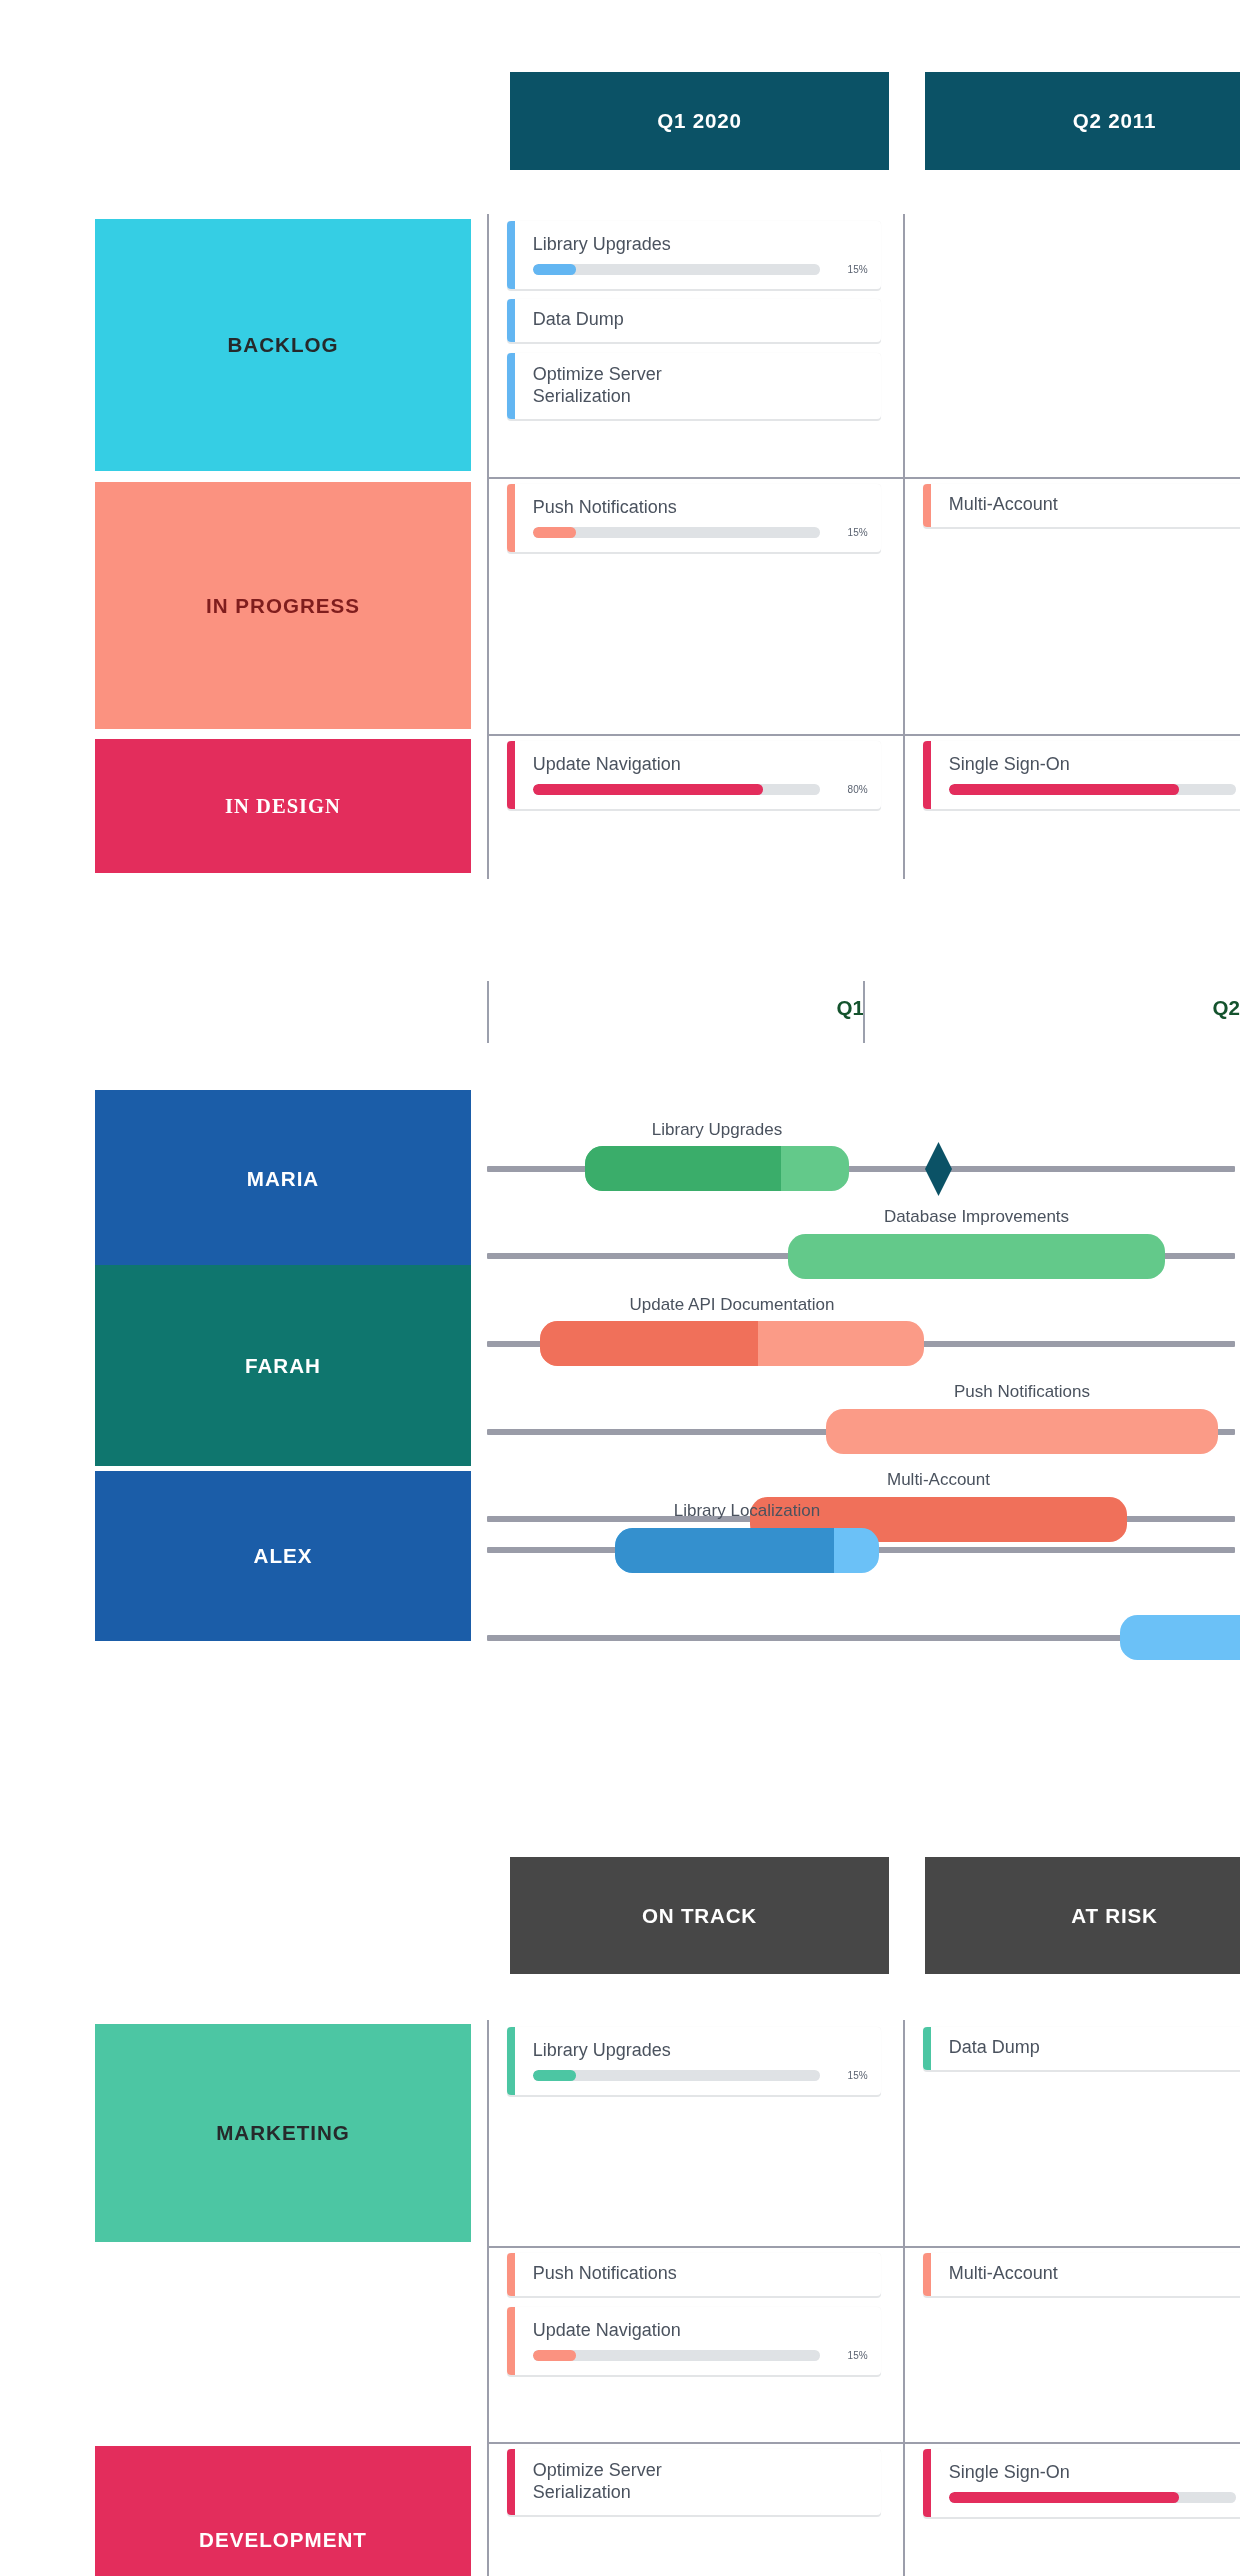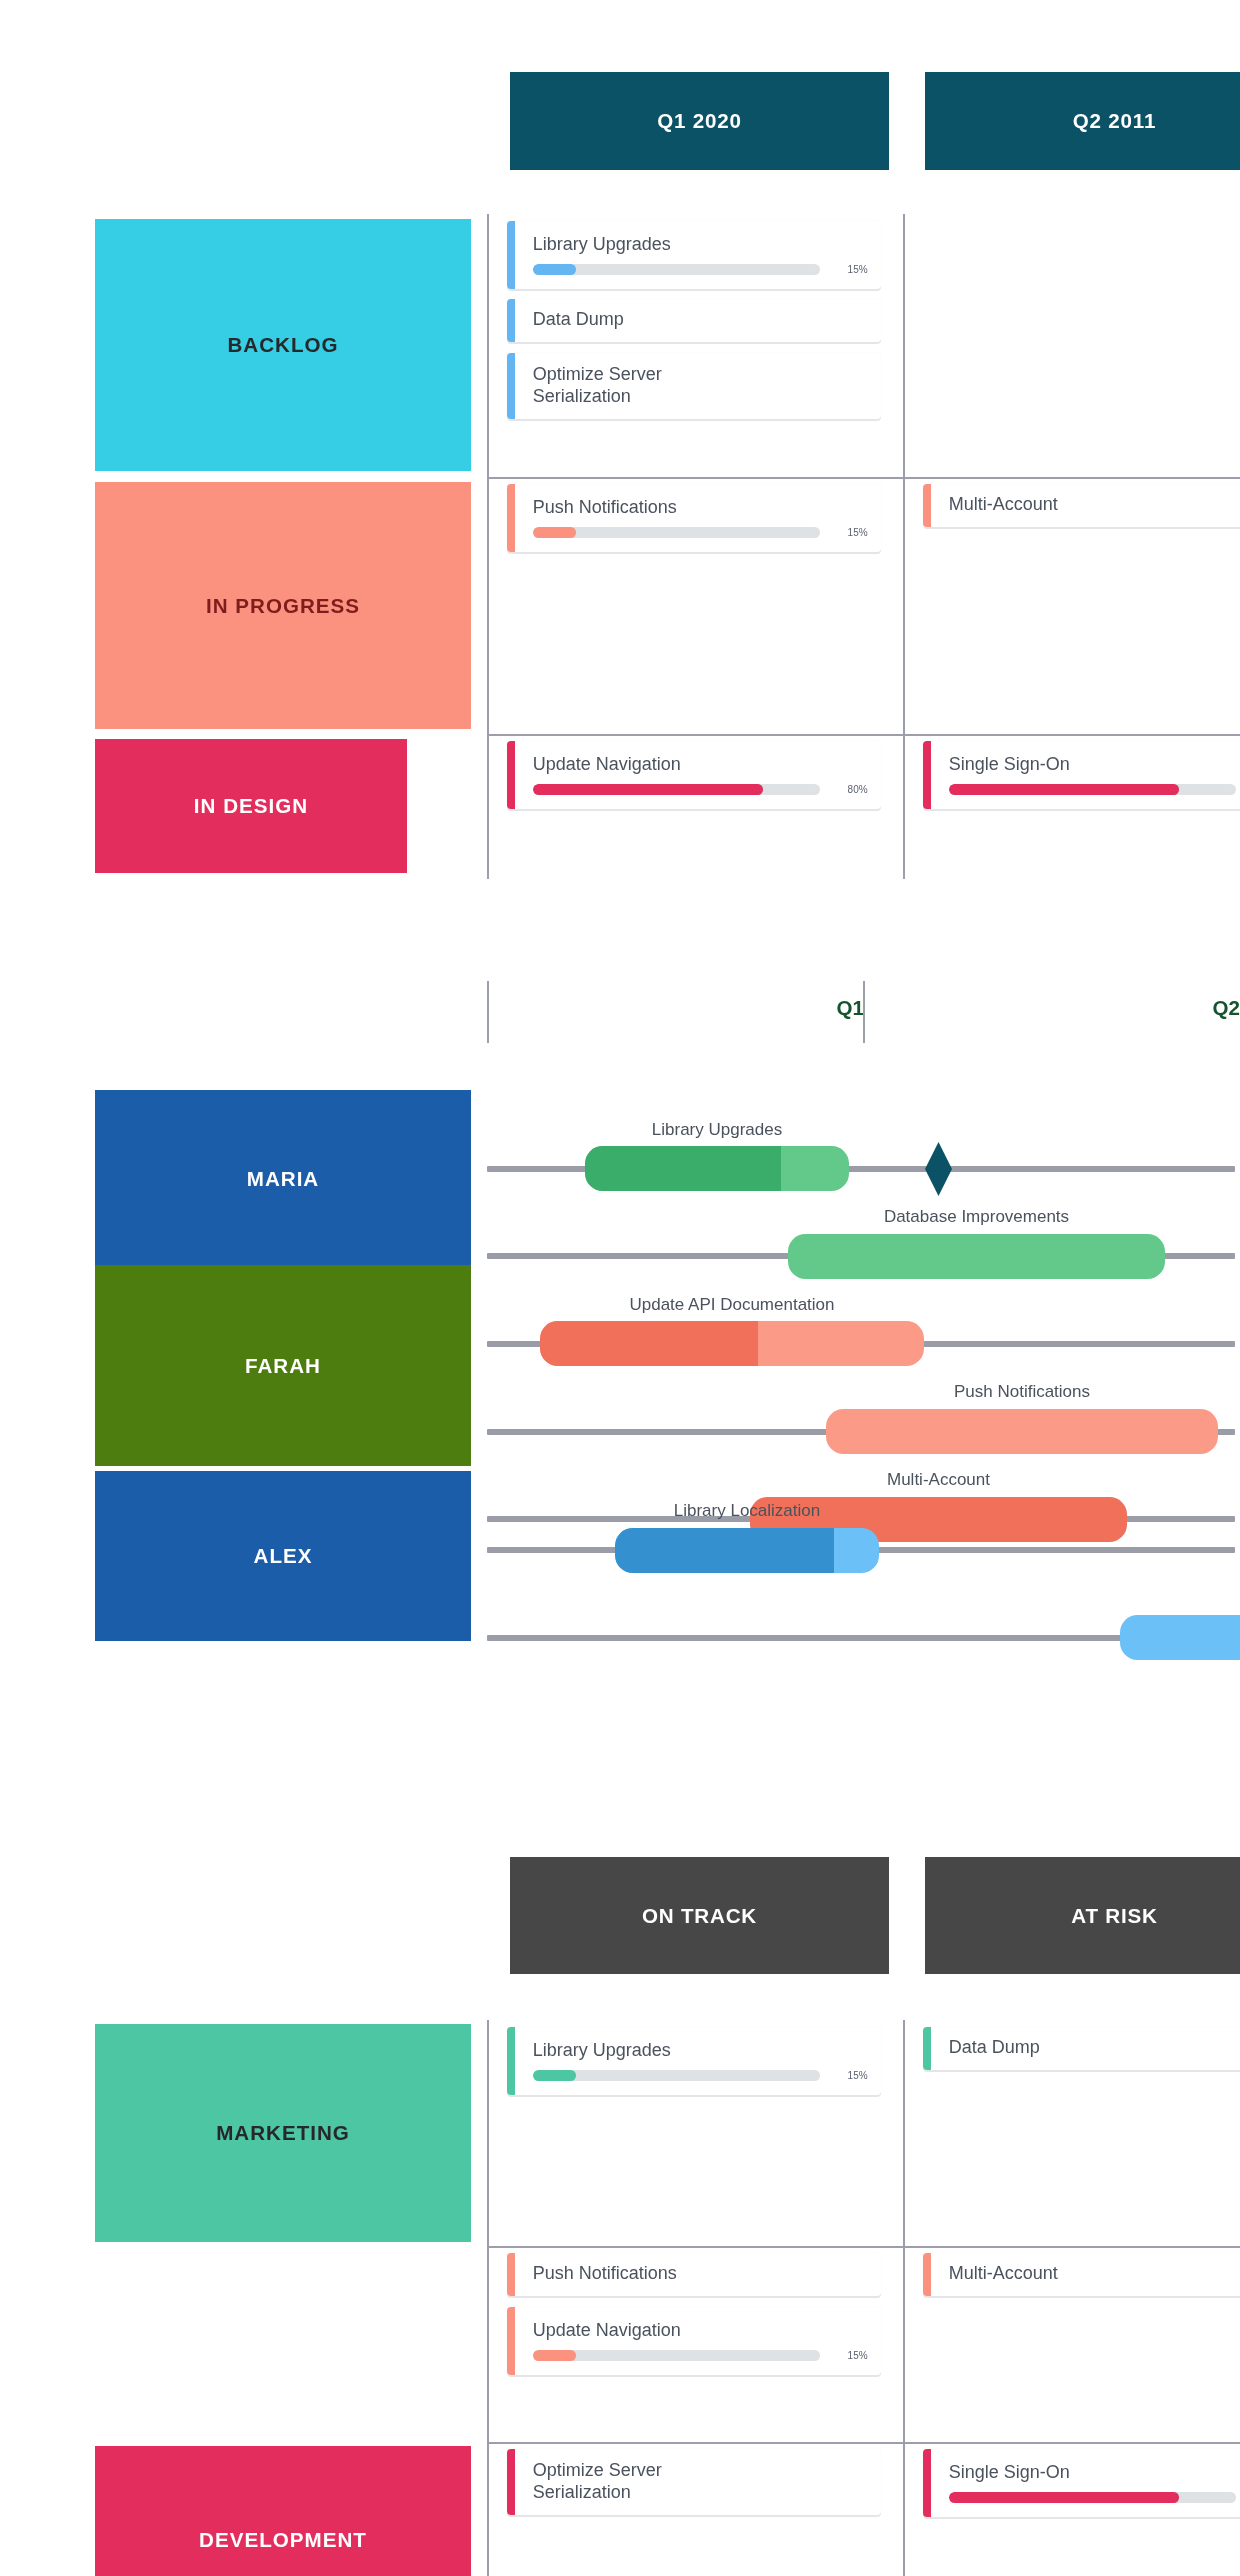--- a/index.html
+++ b/index.html
@@ -199,21 +199,21 @@
         </div>
       </div>
     </div>
     <div class="card" style="left: 923px; top: 484px; width: 374px; height: 43px;">
       <div class="card-stripe" style="background: rgb(251, 146, 128);"></div>
       <div class="card-body">
         <div class="card-title">Multi-Account</div>
       </div>
     </div>
     <div class="hline" style="left: 487px; top: 734px; width: 753px;"></div>
-    <div class="row-label" style="left: 95px; top: 739px; width: 312px; height: 134px; background: rgb(227, 45, 92); color: rgb(255, 255, 255);">
+    <div class="row-label" style="left: 95px; top: 739px; width: 376px; height: 134px; background: rgb(227, 45, 92); color: rgb(255, 255, 255); font-family: Liberation Serif, serif;">
       <span>IN DESIGN</span>
     </div>
     <div class="card" style="left: 507px; top: 741px; width: 374px; height: 68px;">
       <div class="card-stripe" style="background: rgb(227, 45, 92);"></div>
       <div class="card-body">
         <div class="card-title">Update Navigation</div>
         <div class="progress-row">
           <div class="progress-track">
             <div class="progress-fill" style="width: 80%; background: rgb(227, 45, 92);"></div>
           </div>
@@ -242,21 +242,21 @@
     </div>
     <div class="gantt-baseline" style="left: 487px; top: 1166px; width: 748px;"></div>
     <div class="gantt-bar" style="left: 585px; top: 1146px; width: 264px; height: 45px; background: rgb(99, 201, 138);">
       <div class="gantt-bar-done" style="width: 74.2857%; background: rgb(58, 173, 106);"></div>
     </div>
     <div class="gantt-label" style="left: 585px; top: 1120px; width: 264px;">Library Upgrades</div>
     <div class="gantt-baseline" style="left: 487px; top: 1253px; width: 748px;"></div>
     <div class="gantt-bar" style="left: 788px; top: 1234px; width: 377px; height: 45px; background: rgb(99, 201, 138);"></div>
     <div class="gantt-label" style="left: 788px; top: 1207px; width: 377px;">Database Improvements</div>
     <div class="milestone-d" style="left: 925px; top: 1142px;"></div>
-    <div class="row-label" style="left: 95px; top: 1265px; width: 376px; height: 201px; background: #4d7c0f; color: rgb(255, 255, 255);">
+    <div class="row-label" style="left: 95px; top: 1265px; width: 376px; height: 201px; background: #0f766e; color: rgb(255, 255, 255);">
       <span>FARAH</span>
     </div>
     <div class="gantt-baseline" style="left: 487px; top: 1341px; width: 748px;"></div>
     <div class="gantt-bar" style="left: 540px; top: 1321px; width: 384px; height: 45px; background: rgb(251, 155, 135);">
       <div class="gantt-bar-done" style="width: 56.8627%; background: rgb(240, 112, 90);"></div>
     </div>
     <div class="gantt-label" style="left: 540px; top: 1295px; width: 384px;">Update API Documentation</div>
     <div class="gantt-baseline" style="left: 487px; top: 1429px; width: 748px;"></div>
     <div class="gantt-bar" style="left: 826px; top: 1409px; width: 392px; height: 45px; background: rgb(251, 155, 135);"></div>
     <div class="gantt-label" style="left: 826px; top: 1382px; width: 392px;">Push Notifications</div>

